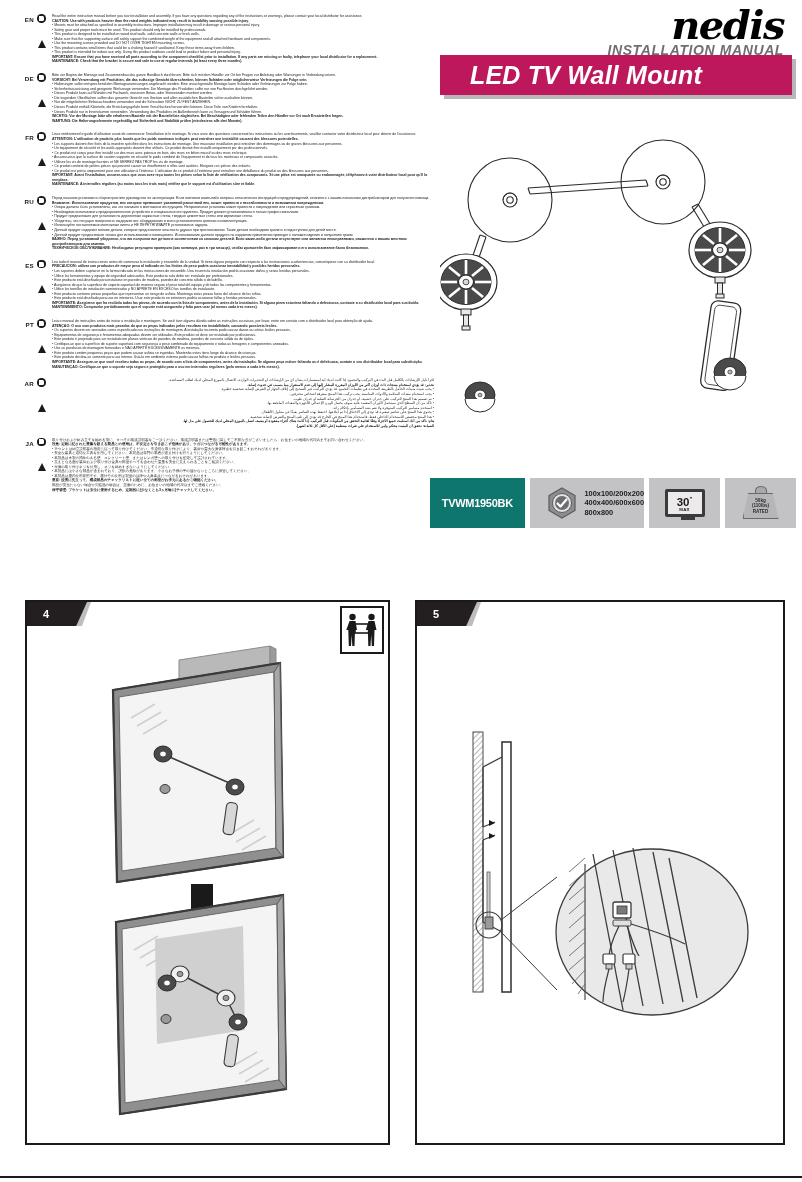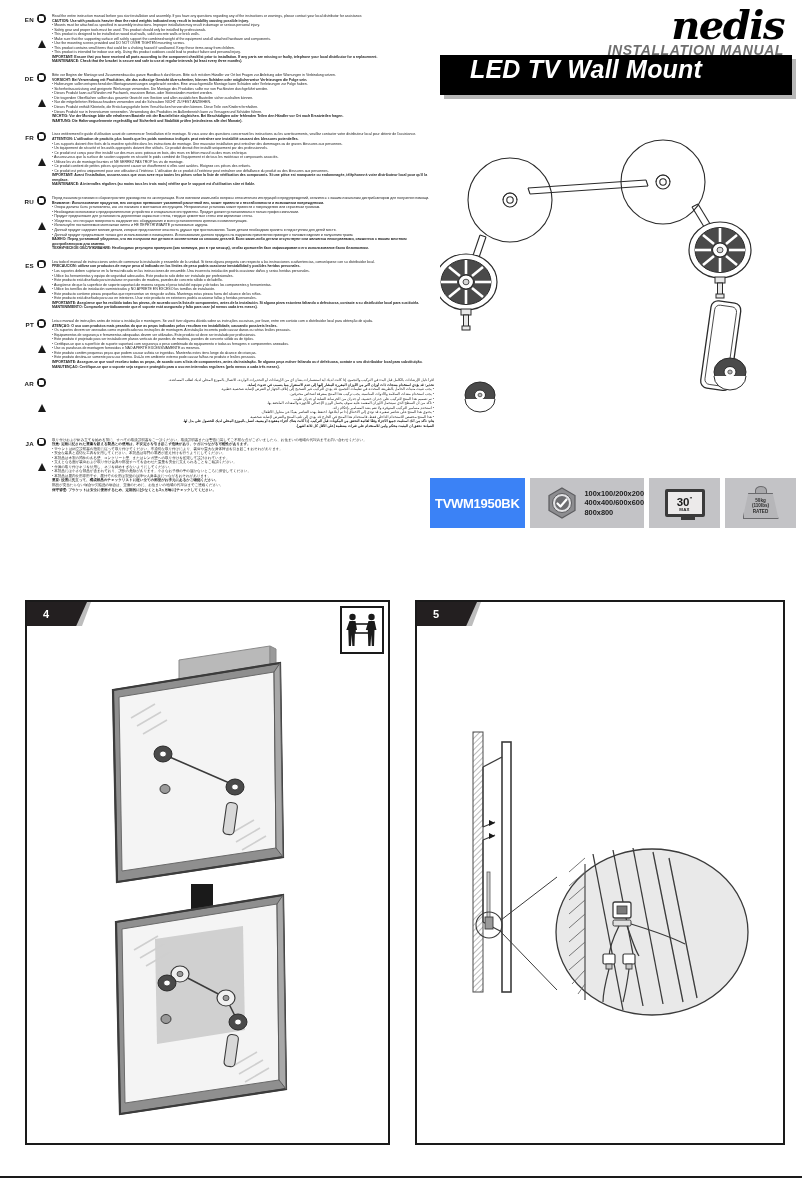--- a/index.html
+++ b/index.html
@@ -69,38 +69,38 @@
     font-size:14px; font-weight:bold; font-style:italic;
     letter-spacing:0.6px; color:#6f6f6f; margin-top:-2px;
   }
 
   #title-shadow{
     position:absolute; left:444px; top:59px;
     width:352px; height:40px; background:#b7b7b7;
   }
   #title-bar {
     position:absolute; left:440px; top:55px;
-    width:352px; height:40px; background:#000000;
-    display:flex; 
+    width:352px; height:40px; background:#be185d;
+    display:flex; align-items:center;
   }
   #title-text {
     color:#fff; font-style:italic; font-weight:bold;
     font-size:25px; letter-spacing:.2px; padding-left:30px;
     font-family:"Liberation Sans", sans-serif;
   }
 
   
   #drawing { position:absolute; left:440px; top:100px; width:356px; height:350px; }
 
   
   #spec-strip { position:absolute; left:430px; top:478px; width:366px; height:50px;
                 display:flex; gap:5px; }
   .spec-cell { background:#c3c3c6; display:flex; align-items:center; justify-content:center; }
-  #spec-model { width:96px; background:#3b82f6; color:#fff;
-                font-size:13px; font-weight:bold; letter-spacing:-0.3px; }
+  #spec-model { width:96px; background:#0f766e; color:#fff;
+                font-size:11px; font-weight:bold; letter-spacing:-0.3px; }
   #spec-vesa { width:116px; gap:5px; padding-left:4px;justify-content:flex-end; }
   .vesa-lines { font-size:7.4px; line-height:9.2px; font-weight:bold; color:#1a1a1a; }
   #spec-size { width:72px; }
   .tvicon {
     width:40px;height:28px;border:3px solid #3a3a3a;border-radius:2px;
     background:#eceaea; position:relative;
     display:flex;flex-direction:column;align-items:center;justify-content:center;
   }
   .tvicon:after{content:"";position:absolute;bottom:-6px;left:13px;width:14px;height:3px;background:#3a3a3a;}
   .tvicon .n{font-size:11.5px;font-weight:bold;line-height:10px;}

